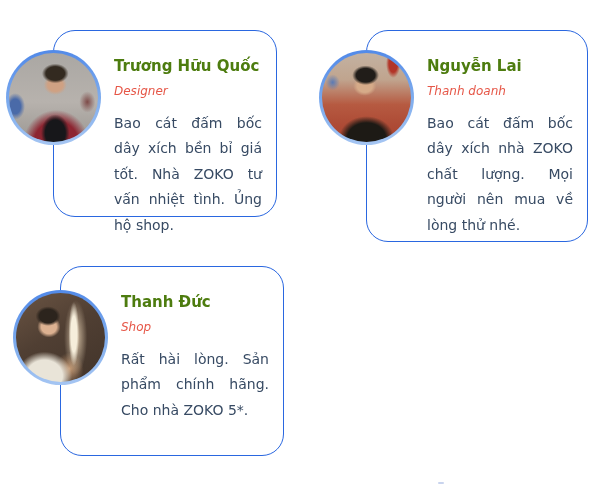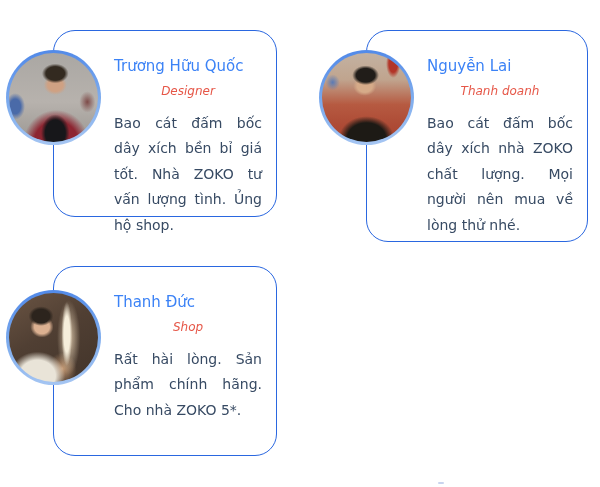--- a/index.html
+++ b/index.html
@@ -9,21 +9,21 @@
   .stage { position: absolute; left: 0; top: 0; width: 600px; height: 487px; }
 
   .card {
     position: absolute;
     border: 1.5px solid #2a67e0;
     border-radius: 22px;
     background: #ffffff;
   }
   .card-1 { left: 53px;  top: 30px;  width: 224px; height: 187px; }
   .card-2 { left: 366px; top: 30px;  width: 222px; height: 212px; }
-  .card-3 { left: 53px;  top: 266px; width: 224px; height: 190px; }
+  .card-3 { left: 60px;  top: 266px; width: 224px; height: 190px; }
   .card-4 { left: 368px; top: 267px; width: 220px; height: 189px; }
 
   .avatar {
     position: absolute;
     left: -48px;
     top: 19px;
     width: 95px; height: 95px;
     border-radius: 50%;
     padding: 3px;
     background: linear-gradient(175deg, #4e87e8 0%, #7fadee 55%, #a9c8f3 100%);
@@ -71,32 +71,31 @@
       radial-gradient(ellipse 23% 21% at 47% 63%, #2f55c5 0%, #2f55c5 68%, transparent 100%),
       radial-gradient(ellipse 27% 17% at 10% 13%, #5c8252 0%, #5c8252 60%, transparent 100%),
       radial-gradient(ellipse 31% 19% at 86% 17%, #54794b 0%, #54794b 60%, transparent 100%),
       radial-gradient(ellipse 42% 19% at 38% 101%, #3c3b3e 0%, #3c3b3e 60%, transparent 100%),
       linear-gradient(180deg, #b7d2e3 0%, #c6d5d8 35%, #c9b694 68%, #c0a47f 100%);
   }
 
   .content { padding: 26px 14px 0 60px; }
   .name {
     font-size: 15px;
-    font-weight: 400;
-    color: #3b82f6;
+    font-weight: 700;
+    color: #4d7c0f;
     line-height: 1.3;
     margin-bottom: 7px;
     white-space: nowrap;
   }
   .role {
     font-size: 12px;
     font-style: italic;
     color: #e65748;
     line-height: 1.2;
-    text-align: center;
   }
   .review {
     margin-top: 13px;
     font-size: 14px;
     line-height: 25.5px;
     color: #374a63;
     text-align: justify;
   }
   .card-4 .review {
     margin-top: 11px;
@@ -117,21 +116,21 @@
 
 <div class="stage">
 
   <div class="card card-1">
     <div class="avatar">
       <div class="photo photo-1"></div>
     </div>
     <div class="content">
       <div class="name">Trương Hữu Quốc</div>
       <div class="role">Designer</div>
-      <div class="review">Bao cát đấm bốc dây xích bền bỉ giá tốt. Nhà ZOKO tư vấn lượng tình. Ủng hộ shop.</div>
+      <div class="review">Bao cát đấm bốc dây xích bền bỉ giá tốt. Nhà ZOKO tư vấn nhiệt tình. Ủng hộ shop.</div>
     </div>
   </div>
 
   <div class="card card-2">
     <div class="avatar">
       <div class="photo photo-2"></div>
     </div>
     <div class="content">
       <div class="name">Nguyễn Lai</div>
       <div class="role">Thanh doanh</div>

